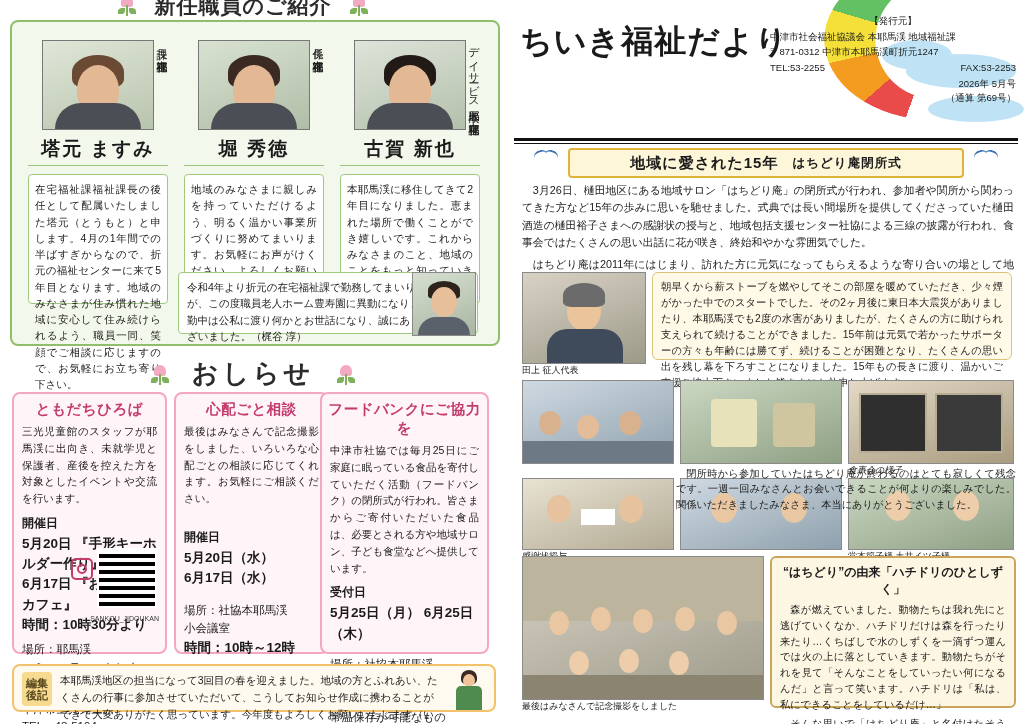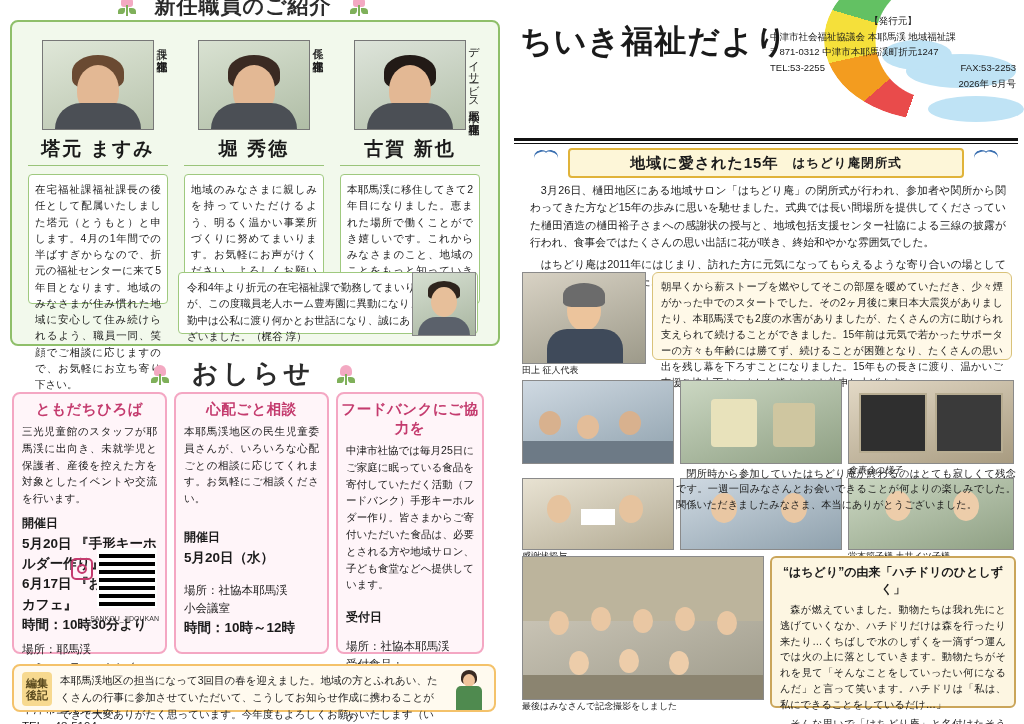--- a/index.html
+++ b/index.html
@@ -89,21 +89,21 @@
   .oshirase-title{
     position:absolute;left:10px;top:356px;width:486px;text-align:center;
     font-size:26px;font-weight:bold;letter-spacing:4px;color:#2b2b2b;
   }
   .info-box{
     position:absolute;top:392px;border:2px solid #f4a7c3;border-radius:8px;
     background:#fff5f9;box-sizing:border-box;
   }
   .ib1{left:12px;width:155px;height:262px;}
   .ib2{left:174px;width:155px;height:262px;}
-  .ib3{left:336px;width:148px;height:262px;}
+  .ib3{left:320px;width:169px;height:262px;}
   .ib-head{
     font-size:14.5px;font-weight:bold;color:#c43b6e;text-align:center;
     padding:6px 2px 4px;letter-spacing:0.5px;
   }
   .ib-body{font-size:10.5px;line-height:1.6;padding:0 8px;text-align:justify;}
   .ib-sub{font-size:12px;font-weight:bold;margin:8px 0 2px;padding:0 8px;}
   .ib-line{font-size:11.5px;line-height:1.55;padding:0 8px;}
   .ib-big{font-size:13.5px;font-weight:bold;line-height:1.5;padding:0 8px;}
   .qr{
     position:absolute;right:8px;bottom:44px;width:56px;height:56px;
@@ -161,21 +161,21 @@
   .headline span{font-size:15px;font-weight:bold;letter-spacing:1px;}
   .headline .sub{font-size:12.5px;font-weight:bold;margin-left:14px;}
   .bird{position:absolute;width:26px;height:14px;}
   .bird:before,.bird:after{content:"";position:absolute;top:0;width:14px;height:10px;border-top:2px solid #3a6fb0;border-radius:50%;}
   .bird:before{left:0;transform:rotate(-18deg);}
   .bird:after{left:10px;transform:rotate(18deg);}
 
   .body-text{
     position:absolute;left:14px;top:182px;width:492px;font-size:10.8px;line-height:1.62;text-align:justify;
   }
-  .body-text p{margin:0 8px 4px;text-indent:1em;}
+  .body-text p{margin:0 0 4px;text-indent:1em;}
 
   .ph{position:absolute;border:1px solid #8a8a8a;overflow:hidden;background:#c9d3c6;}
   .cap{position:absolute;font-size:9px;color:#222;}
 
   .quote{
     position:absolute;left:144px;top:272px;width:360px;height:88px;
     background:#fff9e8;border:1px solid #d9c27a;border-radius:6px;
     font-size:10.3px;line-height:1.55;padding:6px 8px;box-sizing:border-box;text-align:justify;
   }
   .origin{
@@ -275,32 +275,34 @@
       <div class="ib-line" style="margin-top:6px">【お問合せ先】</div>
       <div class="ib-line">中津市三光児童館</div>
       <div class="ib-line">TEL：43-5194</div>
       <div class="ig"></div>
       <div class="qr"></div>
       <div class="qr-cap">SANKOU_JIDOUKAN</div>
     </div>
 
     <div class="info-box ib2">
       <div class="ib-head">心配ごと相談</div>
-      <div class="ib-body">本耶馬渓地区の民生児童委員さんが、いろいろな心配ごとの相談に応じてくれます。お気軽にご相談ください。</div>
+      <div class="ib-body">最後はみなさんで記念撮影をしました、いろいろな心配ごとの相談に応じてくれます。お気軽にご相談ください。</div>
       <div class="ib-sub" style="margin-top:22px">開催日</div>
       <div class="ib-big">5月20日（水）</div>
+      <div class="ib-big">6月17日（水）</div>
       <div class="ib-line" style="margin-top:14px">場所：社協本耶馬渓</div>
       <div class="ib-line">小会議室</div>
       <div class="ib-big" style="margin-top:0">時間：10時～12時</div>
     </div>
 
     <div class="info-box ib3">
       <div class="ib-head">フードバンクにご協力を</div>
-      <div class="ib-body">中津市社協では毎月25日にご家庭に眠っている食品を寄付していただく活動（フードバンク）手形キーホルダー作り。皆さまからご寄付いただいた食品は、必要とされる方や地域サロン、子ども食堂などへ提供しています。</div>
-      <div class="ib-sub" style="margin-top:16px">受付日</div>
+      <div class="ib-body">中津市社協では毎月25日にご家庭に眠っている食品を寄付していただく活動（フードバンク）の閉所式が行われ。皆さまからご寄付いただいた食品は、必要とされる方や地域サロン、子ども食堂などへ提供しています。</div>
+      <div class="ib-sub" style="margin-top:8px">受付日</div>
+      <div class="ib-big">5月25日（月）  6月25日（木）</div>
       <div class="ib-line" style="margin-top:12px">場所：社協本耶馬渓</div>
       <div class="ib-line">受付食品：</div>
       <div class="ib-line">賞味期限まで2ヶ月以上あり常温保存が可能なもの</div>
     </div>
 
     <div class="footer">
       <div class="footer-badge">編集後記</div>
       <div class="footer-text">本耶馬渓地区の担当になって3回目の春を迎えました。地域の方とふれあい、たくさんの行事に参加させていただいて、こうしてお知らせ作成に携わることができて大変ありがたく思っています。今年度もよろしくお願いいたします（いわさき やすお）</div>
       <div class="footer-fig">
         <div class="h"></div>
@@ -320,20 +322,21 @@
       <div class="title-a">ちいき福祉だより</div>
       <div class="pub">
         <div class="hdr">【発行元】</div>
         <div>中津市社会福祉協議会 本耶馬渓 地域福祉課</div>
         <div>〒871-0312  中津市本耶馬渓町折元1247</div>
         <div class="row" style="margin-top:2px">
           <span>TEL:53-2255</span>
           <span>FAX:53-2253</span>
         </div>
         <div style="text-align:right;margin-top:2px">2026年 5月号</div>
+        <div style="text-align:right">（通算 第69号）</div>
       </div>
     </div>
 
     <div class="rule"></div>
     <div class="rule2"></div>
 
     <div class="bird" style="left:26px;top:150px;"></div>
     <div class="bird" style="right:24px;top:150px;"></div>
     <div class="headline">
       <span>地域に愛された15年</span>

